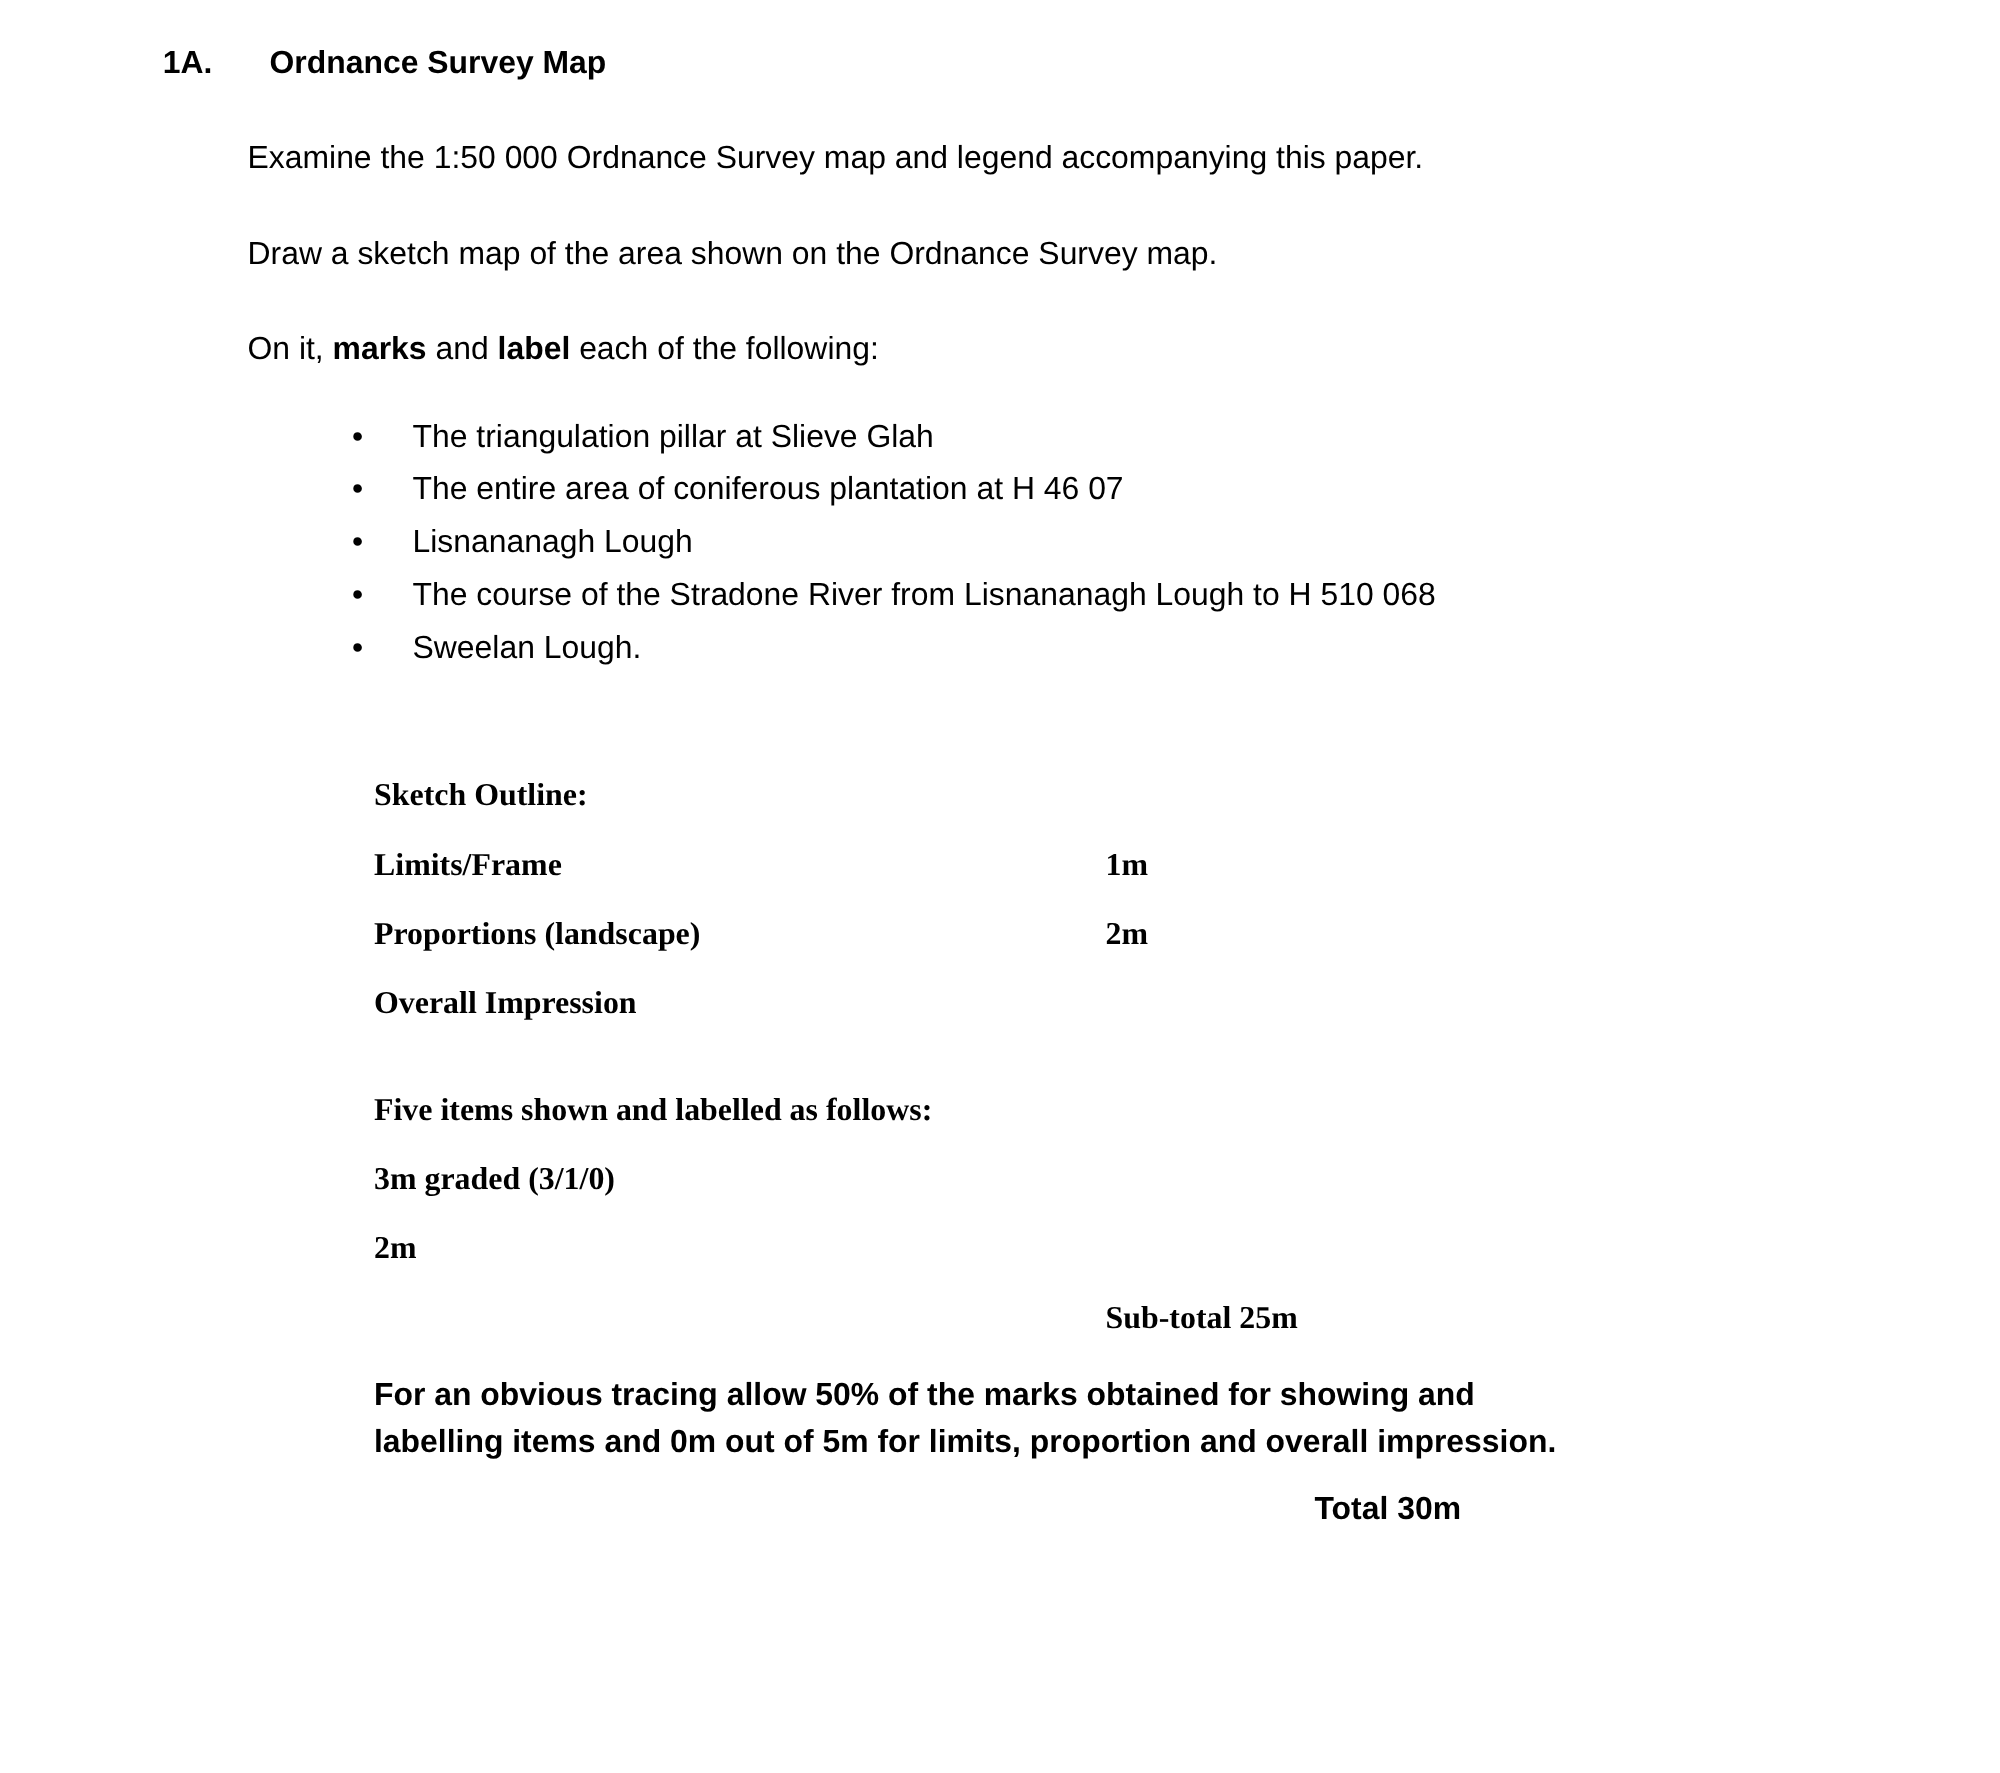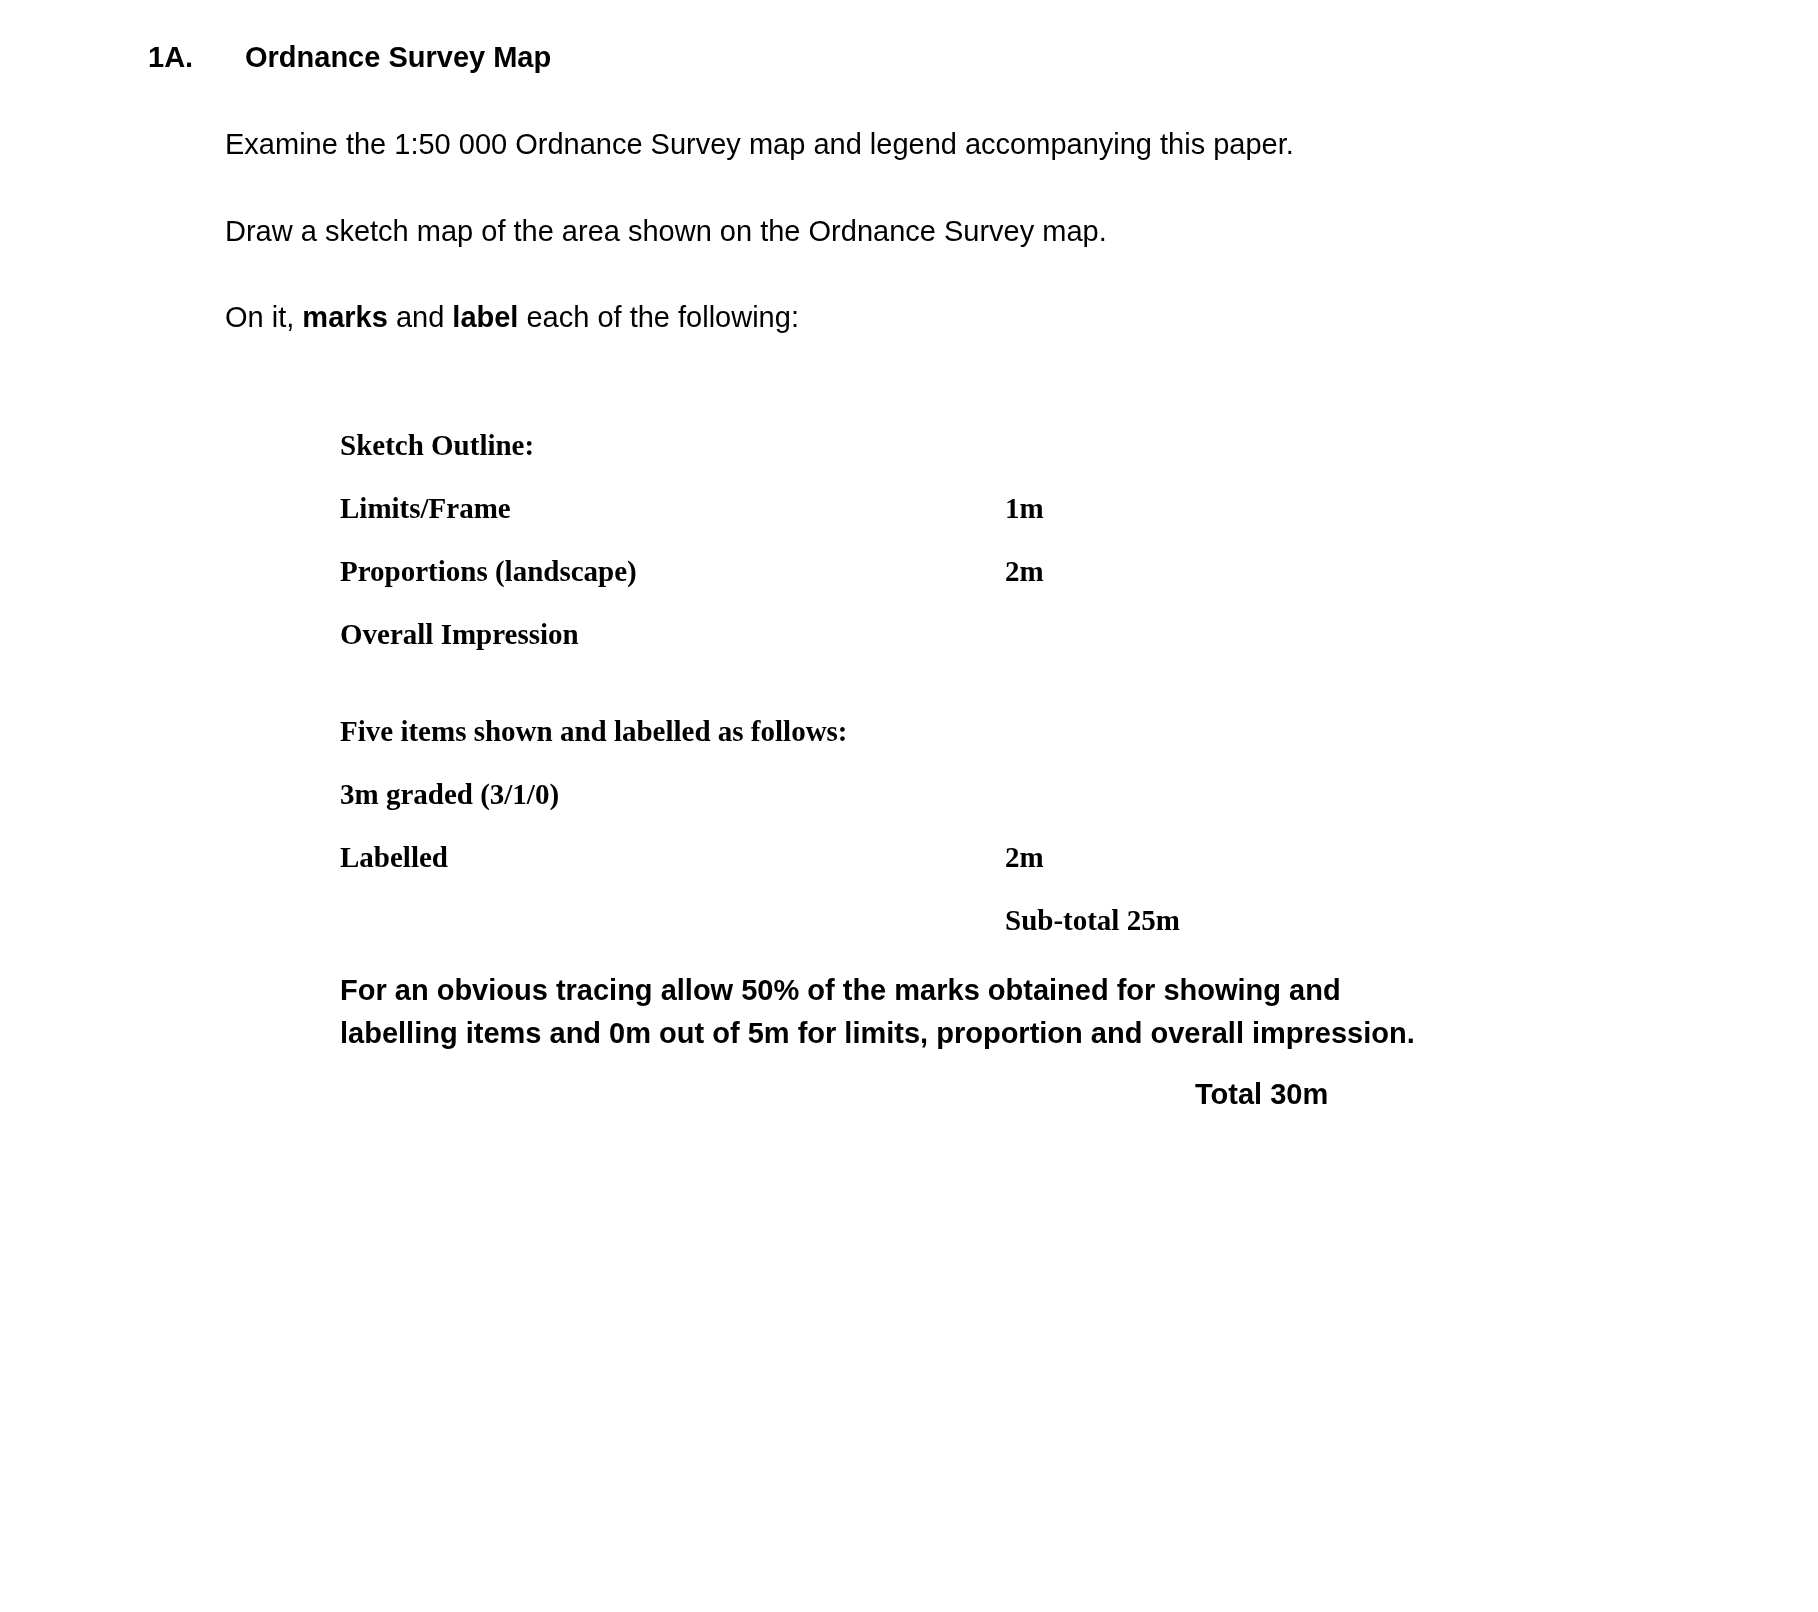--- a/index.html
+++ b/index.html
@@ -83,20 +83,27 @@
   <div class="heading">
     <span class="qnum">1A.</span><span class="qtitle">Ordnance Survey Map</span>
   </div>
 
   <p class="body-text">Examine the 1:50 000 Ordnance Survey map and legend accompanying this paper.</p>
 
   <p class="body-text">Draw a sketch map of the area shown on the Ordnance Survey map.</p>
 
   <p class="body-text"><span>On it, </span><span class="b">marks</span><span> and </span><span class="b">label</span><span> each of the following:</span></p>
 
+  <ul class="bullets">
+    <li>The triangulation pillar at Slieve Glah</li>
+    <li>The entire area of coniferous plantation at H 46 07</li>
+    <li>Lisnananagh Lough</li>
+    <li>The course of the Stradone River from Lisnananagh Lough to H 510 068</li>
+    <li>Sweelan Lough.</li>
+  </ul>
 
   <div class="marks">
 
     <div class="row">
       <span class="mlabel">Sketch Outline:</span>
       <span class="mmarks"></span>
     </div>
 
     <div class="row">
       <span class="mlabel">Limits/Frame</span>
@@ -119,21 +126,20 @@
     <div class="row">
       <span class="mlabel">Five items shown and labelled as follows:</span>
       <span class="mmarks"></span>
     </div>
 
     <div class="row">
       <span class="mmarks">3m graded (3/1/0)</span>
     </div>
 
     <div class="row">
-      <span class="mlabel">Labelled</span>
       <span class="mmarks">2m</span>
     </div>
 
     <div class="row">
       <span class="mlabel"></span>
       <span class="mmarks">Sub-total 25m</span>
     </div>
 
   </div>
 

